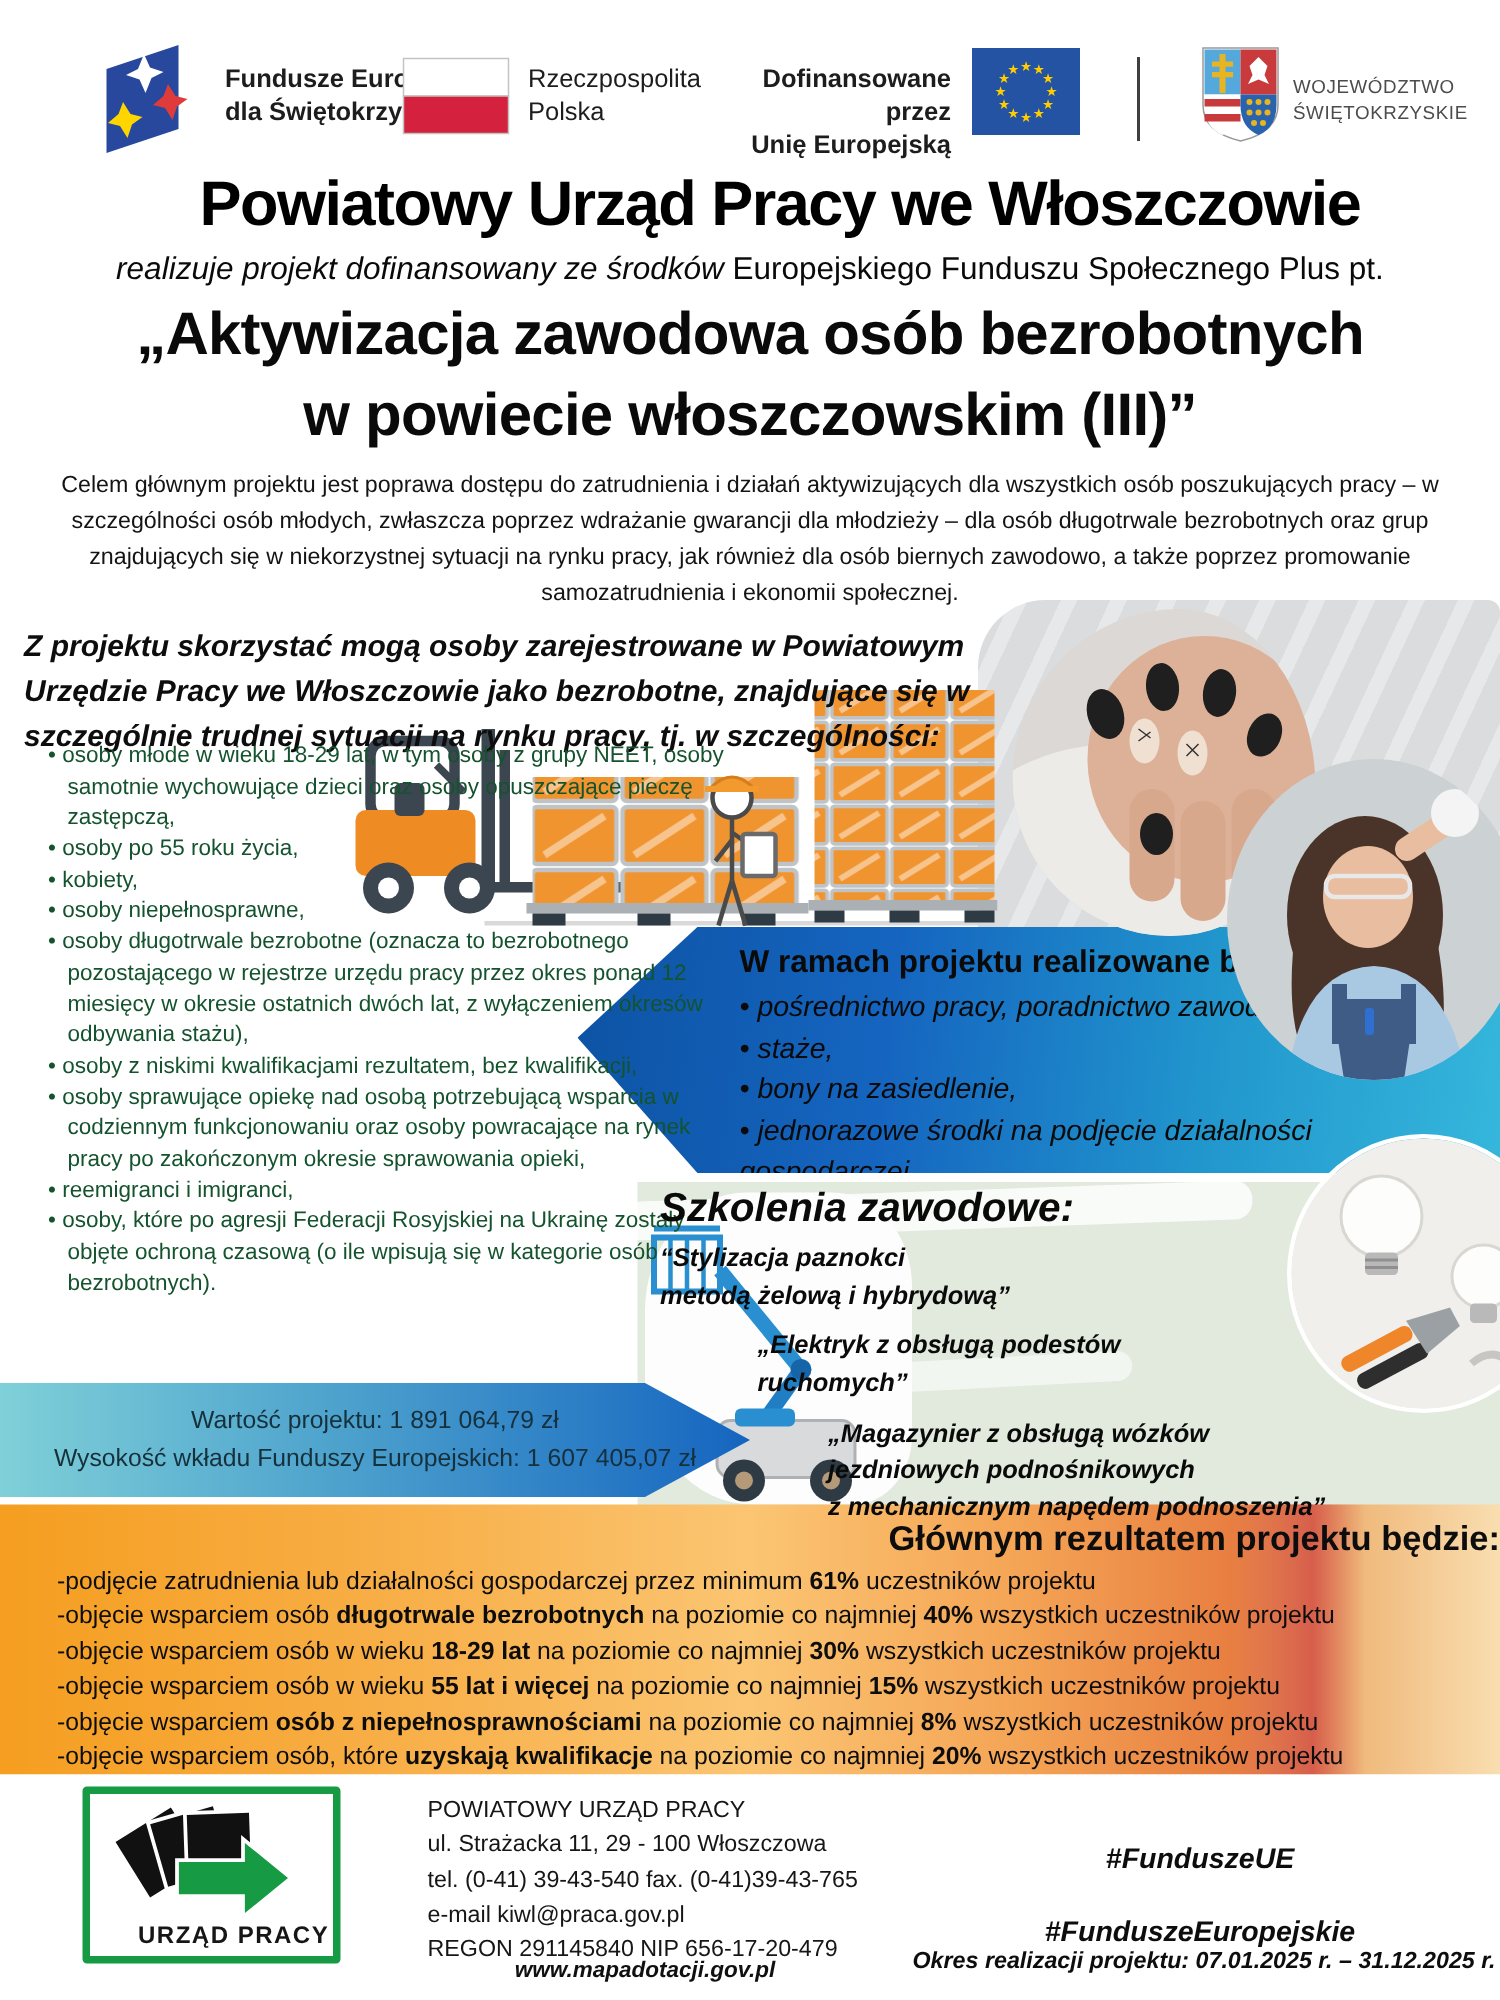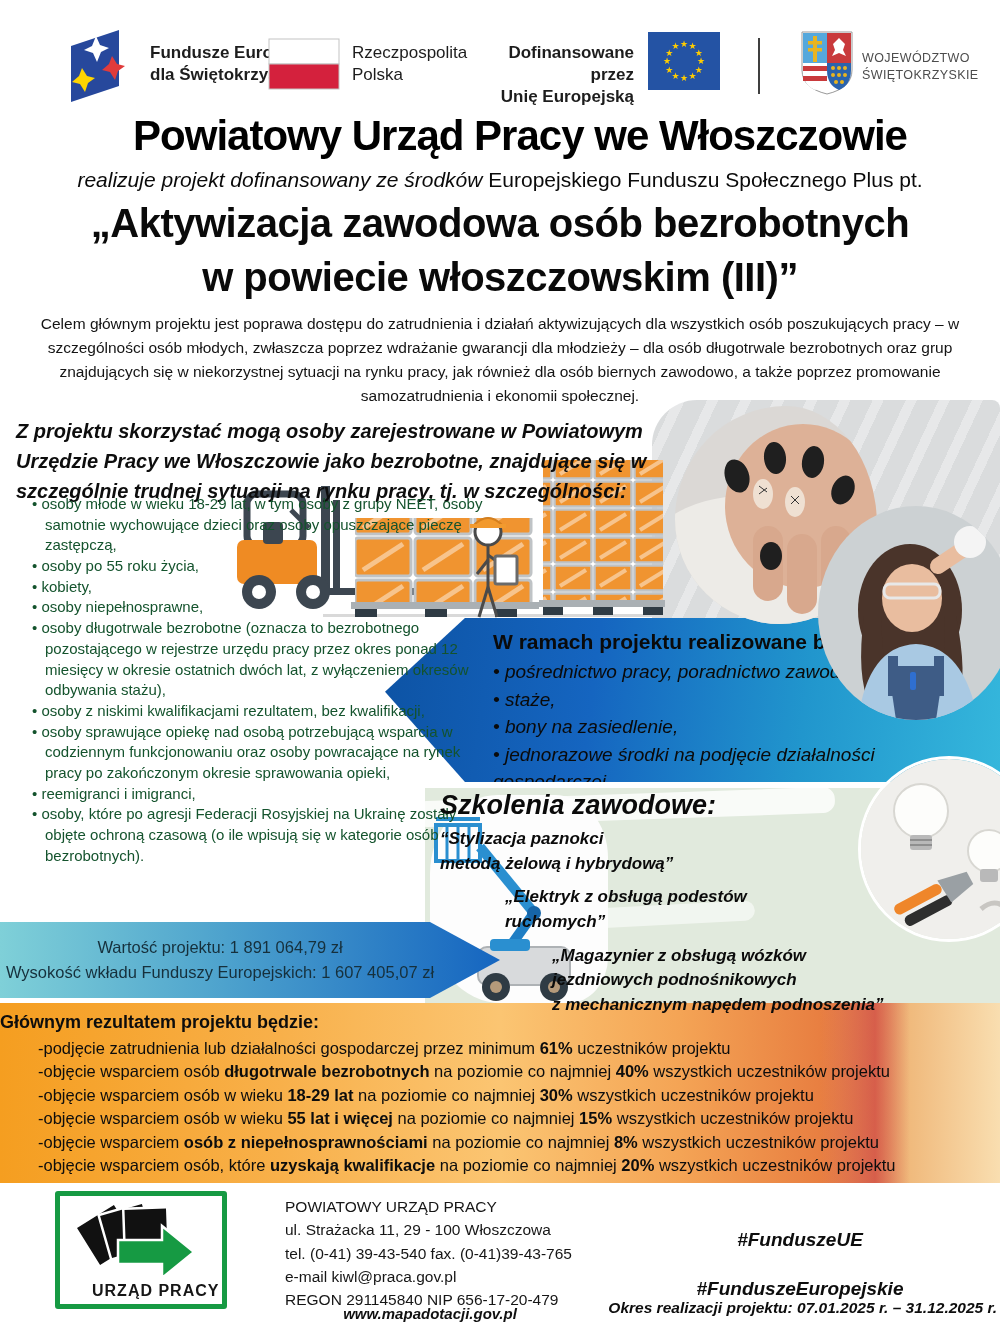--- a/index.html
+++ b/index.html
@@ -71,29 +71,29 @@
   .train-head{font-size:27px;font-weight:bold;font-style:italic;margin-bottom:6px;}
   .course{font-size:17px;font-weight:bold;font-style:italic;line-height:1.45;white-space:pre-line;margin-bottom:9px;}
   .course.c2{transform:translateX(65px);}
   .course.c3{transform:translateX(112px);}
 
   
   .value-arrow{position:absolute;left:0;top:922px;width:500px;height:76px;z-index:6;
       background:linear-gradient(90deg,#7fd0d8 0%,#4da2cd 45%,#1565c0 100%);
       -webkit-clip-path:polygon(0 0,86% 0,100% 50%,86% 100%,0 100%);
       clip-path:polygon(0 0,86% 0,100% 50%,86% 100%,0 100%);
-      display:flex;flex-direction:column;justify-content:center;}
+      display:flex;flex-direction:column;justify-content:center;align-items:center;}
   .value-arrow div{width:88%;text-align:center;font-size:16.5px;line-height:1.5;color:#16303c;}
 
   
   .results{position:absolute;left:0;top:1003px;width:1000px;height:180px;z-index:6;color:#0d0d0d;
       background:
         linear-gradient(90deg,rgba(214,60,60,0) 82%,rgba(196,36,52,.55) 87.5%,rgba(214,60,60,0) 91%),
         linear-gradient(90deg,#f59e20 0%,#f8b04a 28%,#fbc572 50%,#f4a455 68%,#e87f41 82%,#efb677 90%,#f9deb0 100%);}
-  .results-head{text-align:left;font-size:18px;font-weight:bold;padding-top:9px;}
+  .results-head{text-align:right;font-size:23px;font-weight:bold;padding-top:9px;}
   .results-list{padding:4px 20px 0 38px;font-size:16.5px;line-height:1.42;}
 
   
   .footer{position:absolute;left:0;top:1183px;width:1000px;height:150px;background:#fff;z-index:7;}
   .pup-logo{position:absolute;left:55px;top:8px;width:172px;height:118px;border:5px solid #169a43;
       border-radius:3px;background:#fff;box-sizing:border-box;}
   .pup-label{position:absolute;left:0;bottom:4px;width:100%;text-align:left;
       font-size:16px;font-weight:bold;letter-spacing:1px;color:#161616;padding-left:32px;}
   .contact{position:absolute;left:285px;top:12px;font-size:15.5px;line-height:1.5;color:#161616;}
   .maplink{position:absolute;left:280px;top:122px;width:300px;text-align:center;

